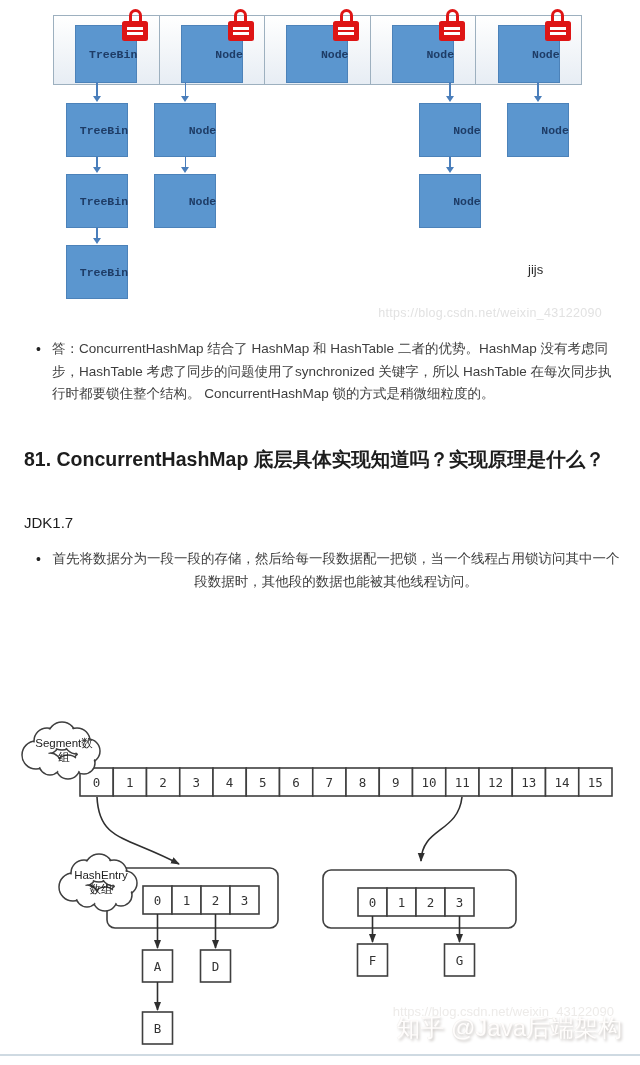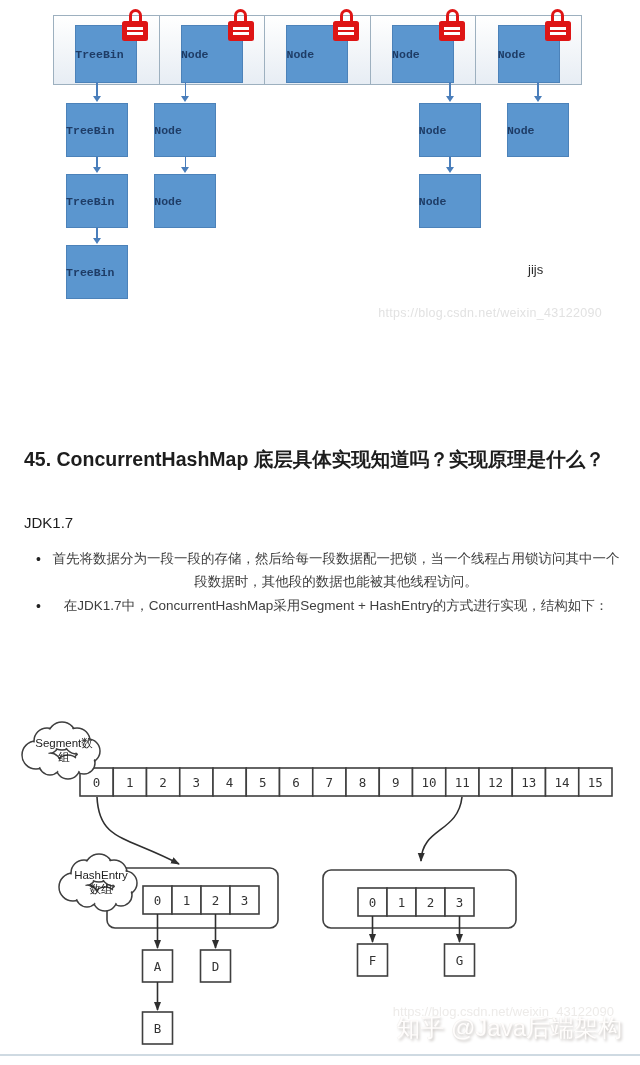--- a/index.html
+++ b/index.html
@@ -8,21 +8,21 @@
 
   
   .top-diagram{position:absolute;left:0;top:0;width:640px;height:332px;}
   .grid-row{position:absolute;left:53px;top:15px;width:529px;height:70px;display:flex;
             border:1px solid #9db0bf;box-sizing:border-box;}
   .grid-cell{flex:1;position:relative;border-right:1px solid #9db0bf;
              background:linear-gradient(180deg,#ffffff 0%,#f3f6f9 50%,#e7edf4 100%);
              display:flex;align-items:center;justify-content:center;}
   .grid-cell:last-child{border-right:none;}
   .bin-box{background:#5b96cf;box-shadow:inset 0 0 0 1px rgba(30,70,120,.25);
-           display:flex;align-items:center;justify-content:flex-start;}
+           display:flex;align-items:center;justify-content:flex-end;}
   .head-box{position:absolute;left:50%;top:9px;width:62px;height:58px;margin-left:-31px;}
   .chain-box{position:absolute;width:62px;height:54px;}
   .bin-label{font-family:"Liberation Mono","DejaVu Sans Mono",monospace;font-size:11.5px;
              font-weight:700;color:#1e3c66;}
   .null-label{font-size:15px;color:#92a4b8;letter-spacing:1px;}
   .lock{position:absolute;top:-16px;right:-12px;width:28px;height:36px;z-index:3;}
   .lock-shackle{width:13px;height:13px;border:3.5px solid #de1515;border-bottom:none;
                 border-radius:8px 8px 0 0;margin:0 auto;box-sizing:border-box;}
   .lock-body{width:26px;height:20px;background:#de1515;border-radius:2.5px;margin:-1px auto 0;
              display:flex;flex-direction:column;justify-content:center;align-items:center;gap:2.5px;}
@@ -169,27 +169,29 @@
       <div class="bin-box chain-box" style="left: 418.75px; top: 174px;">
         <span class="bin-label">Node</span>
       </div>
       <div class="varrow-line" style="left: 537.167px; top: 82px; height: 15px;"></div>
       <div class="varrow-head" style="left: 533.917px; top: 96px;"></div>
       <div class="bin-box chain-box" style="left: 506.917px; top: 103px;">
         <span class="bin-label">Node</span>
       </div>
     </div>
 
-
-  <h2 class="q-heading">45. ConcurrentHashMap 底层具体实现知道吗？实现原理是什么？</h2>
+  <ul class="answer-list">
+    <li class="bullet"><span>答：ConcurrentHashMap 结合了 HashMap 和 HashTable 二者的优势。HashMap 没有考虑同步，HashTable 考虑了同步的问题使用了synchronized 关键字，所以 HashTable 在每次同步执行时都要锁住整个结构。 ConcurrentHashMap 锁的方式是稍微细粒度的。</span></li>
+  </ul>
+
+  <h2 class="q-heading">81. ConcurrentHashMap 底层具体实现知道吗？实现原理是什么？</h2>
   <h3 class="jdk-heading">JDK1.7</h3>
 
   <ul class="detail-list">
     <li class="bullet"><span>首先将数据分为一段一段的存储，然后给每一段数据配一把锁，当一个线程占用锁访问其中一个段数据时，其他段的数据也能被其他线程访问。</span></li>
-    <li class="bullet"><span>在JDK1.7中，ConcurrentHashMap采用Segment + HashEntry的方式进行实现，结构如下：</span></li>
   </ul>
 
   <div class="bottom-diagram">
     <svg id="bottom-svg" width="640" height="345" viewBox="0 0 640 345">
       <defs>
         <marker id="ah" markerWidth="10" markerHeight="9" refX="8" refY="3.5" orient="auto" markerUnits="userSpaceOnUse">
           <path d="M0,0 L9,3.5 L0,7 Z" fill="#2f2f2f"></path>
         </marker>
       </defs>
     <rect x="80" y="53" width="33.25" height="28" class="box-outline"></rect>

